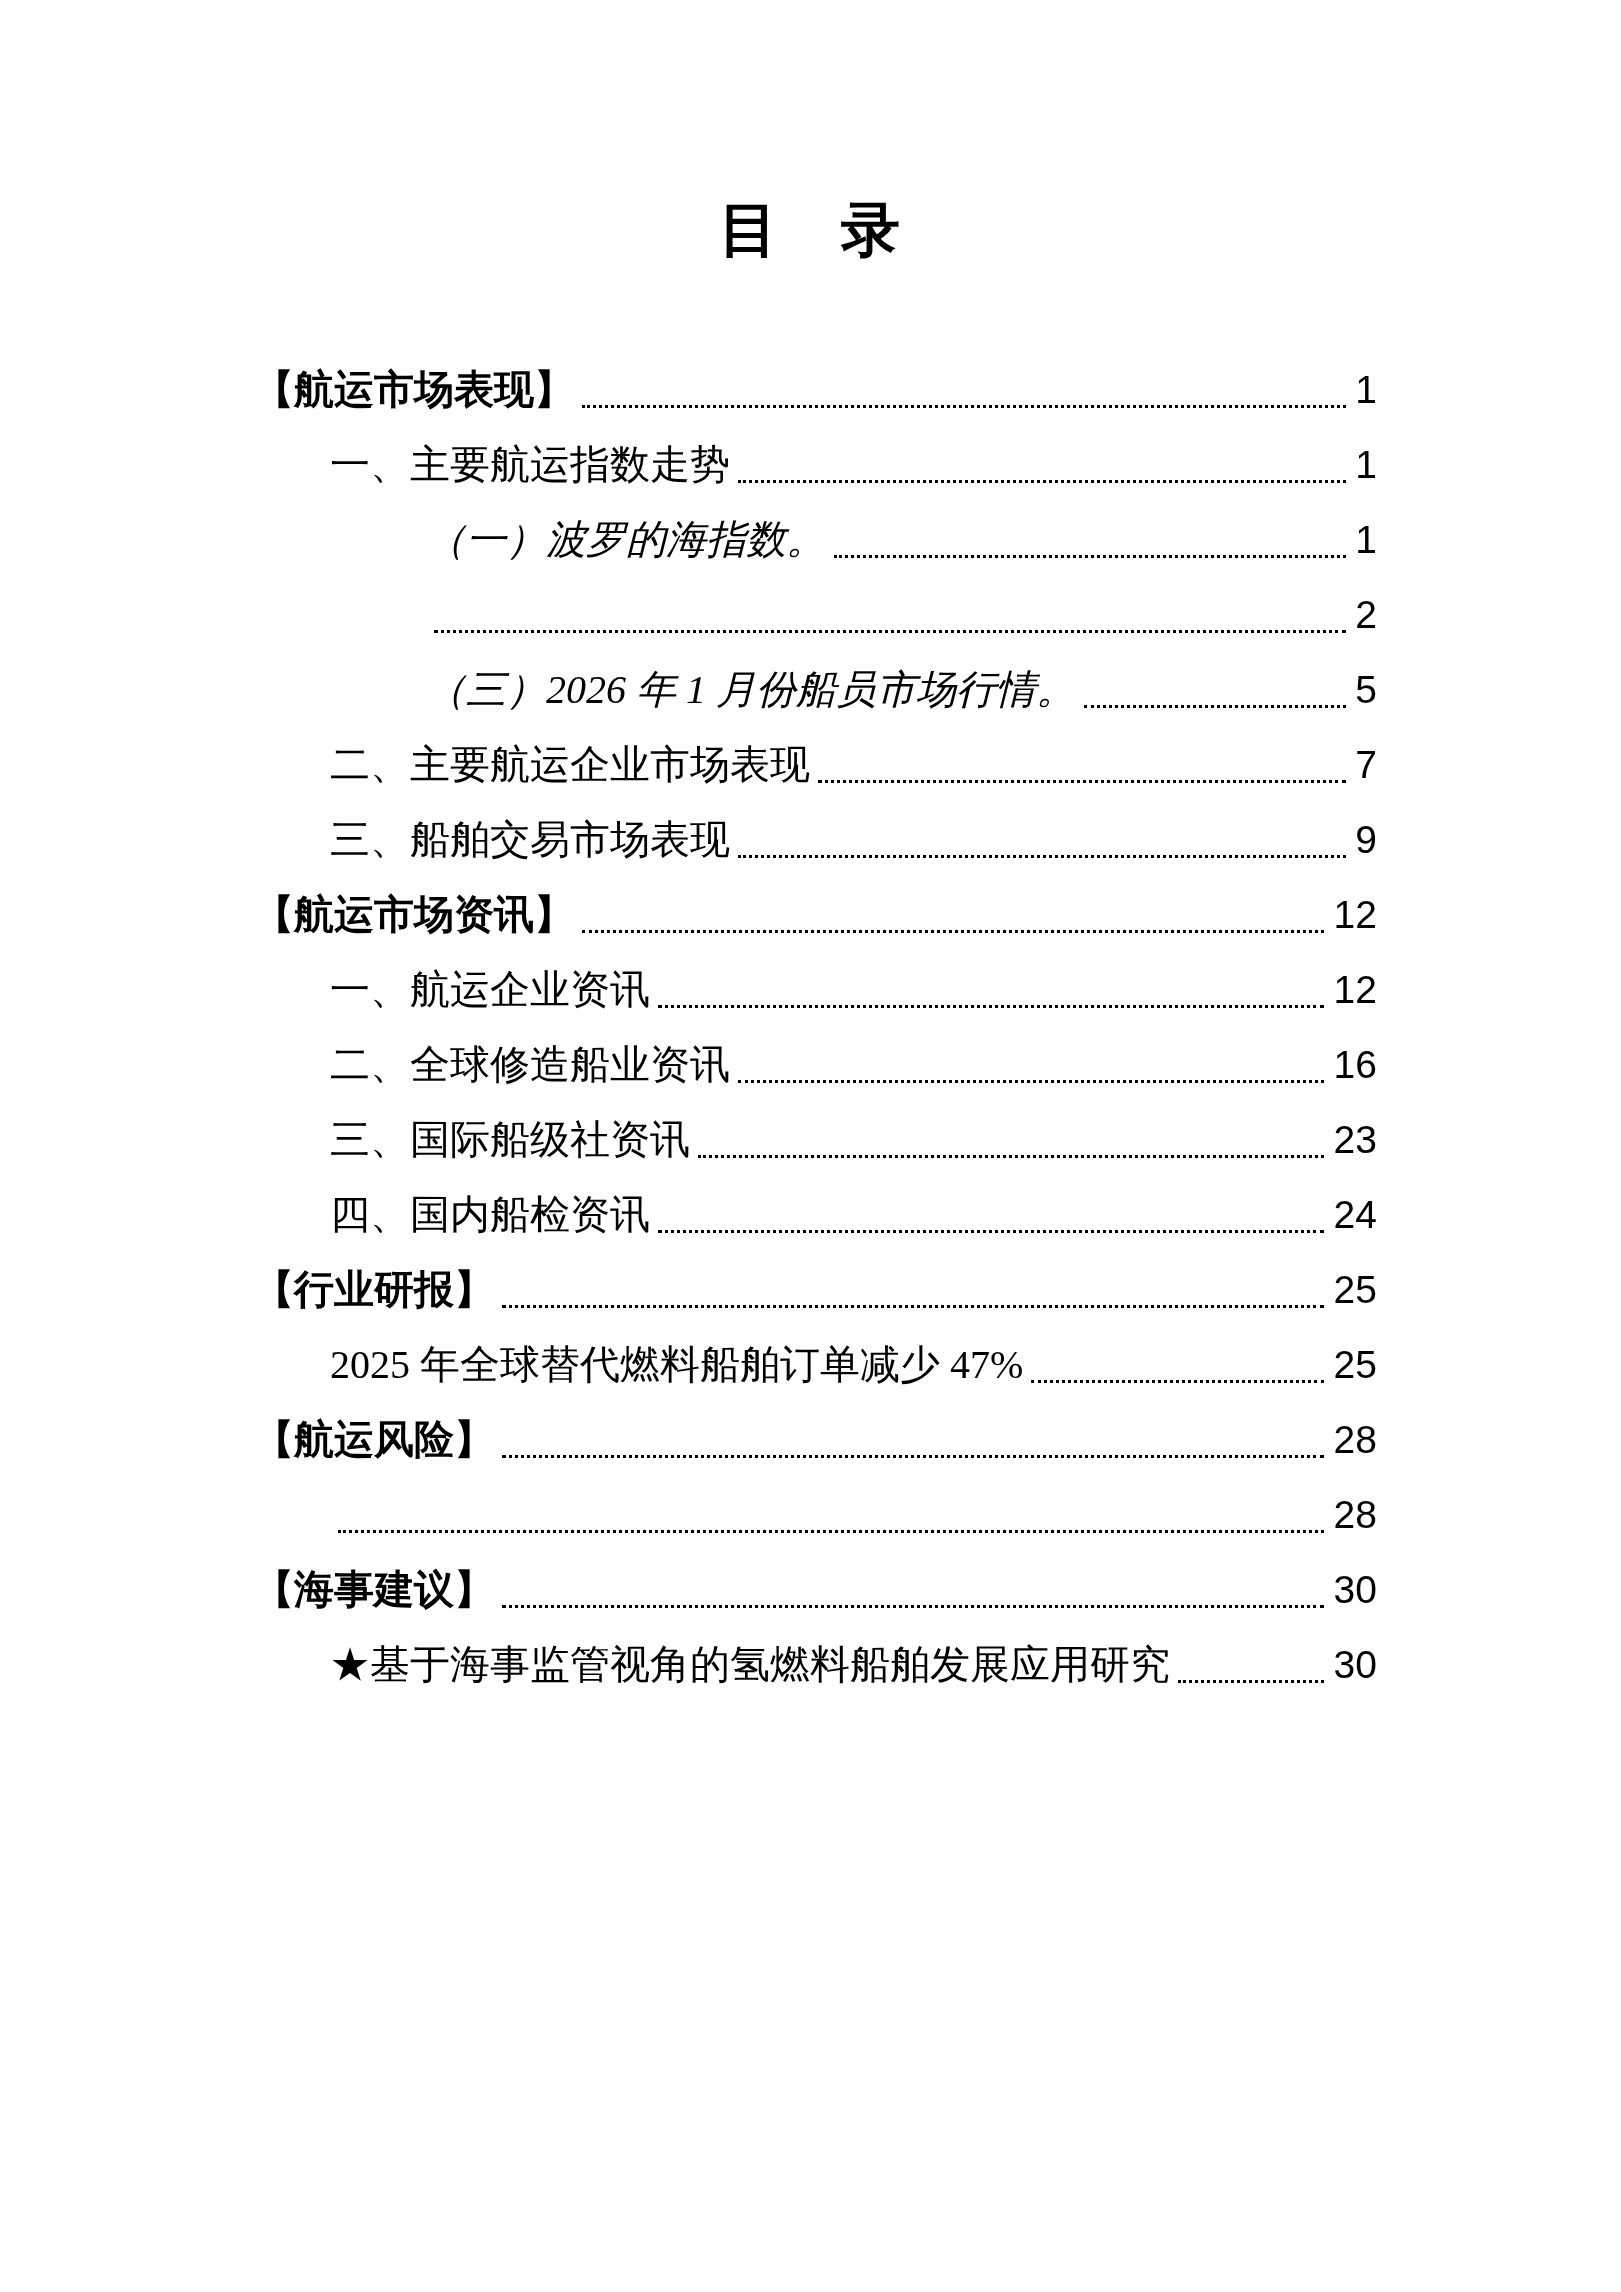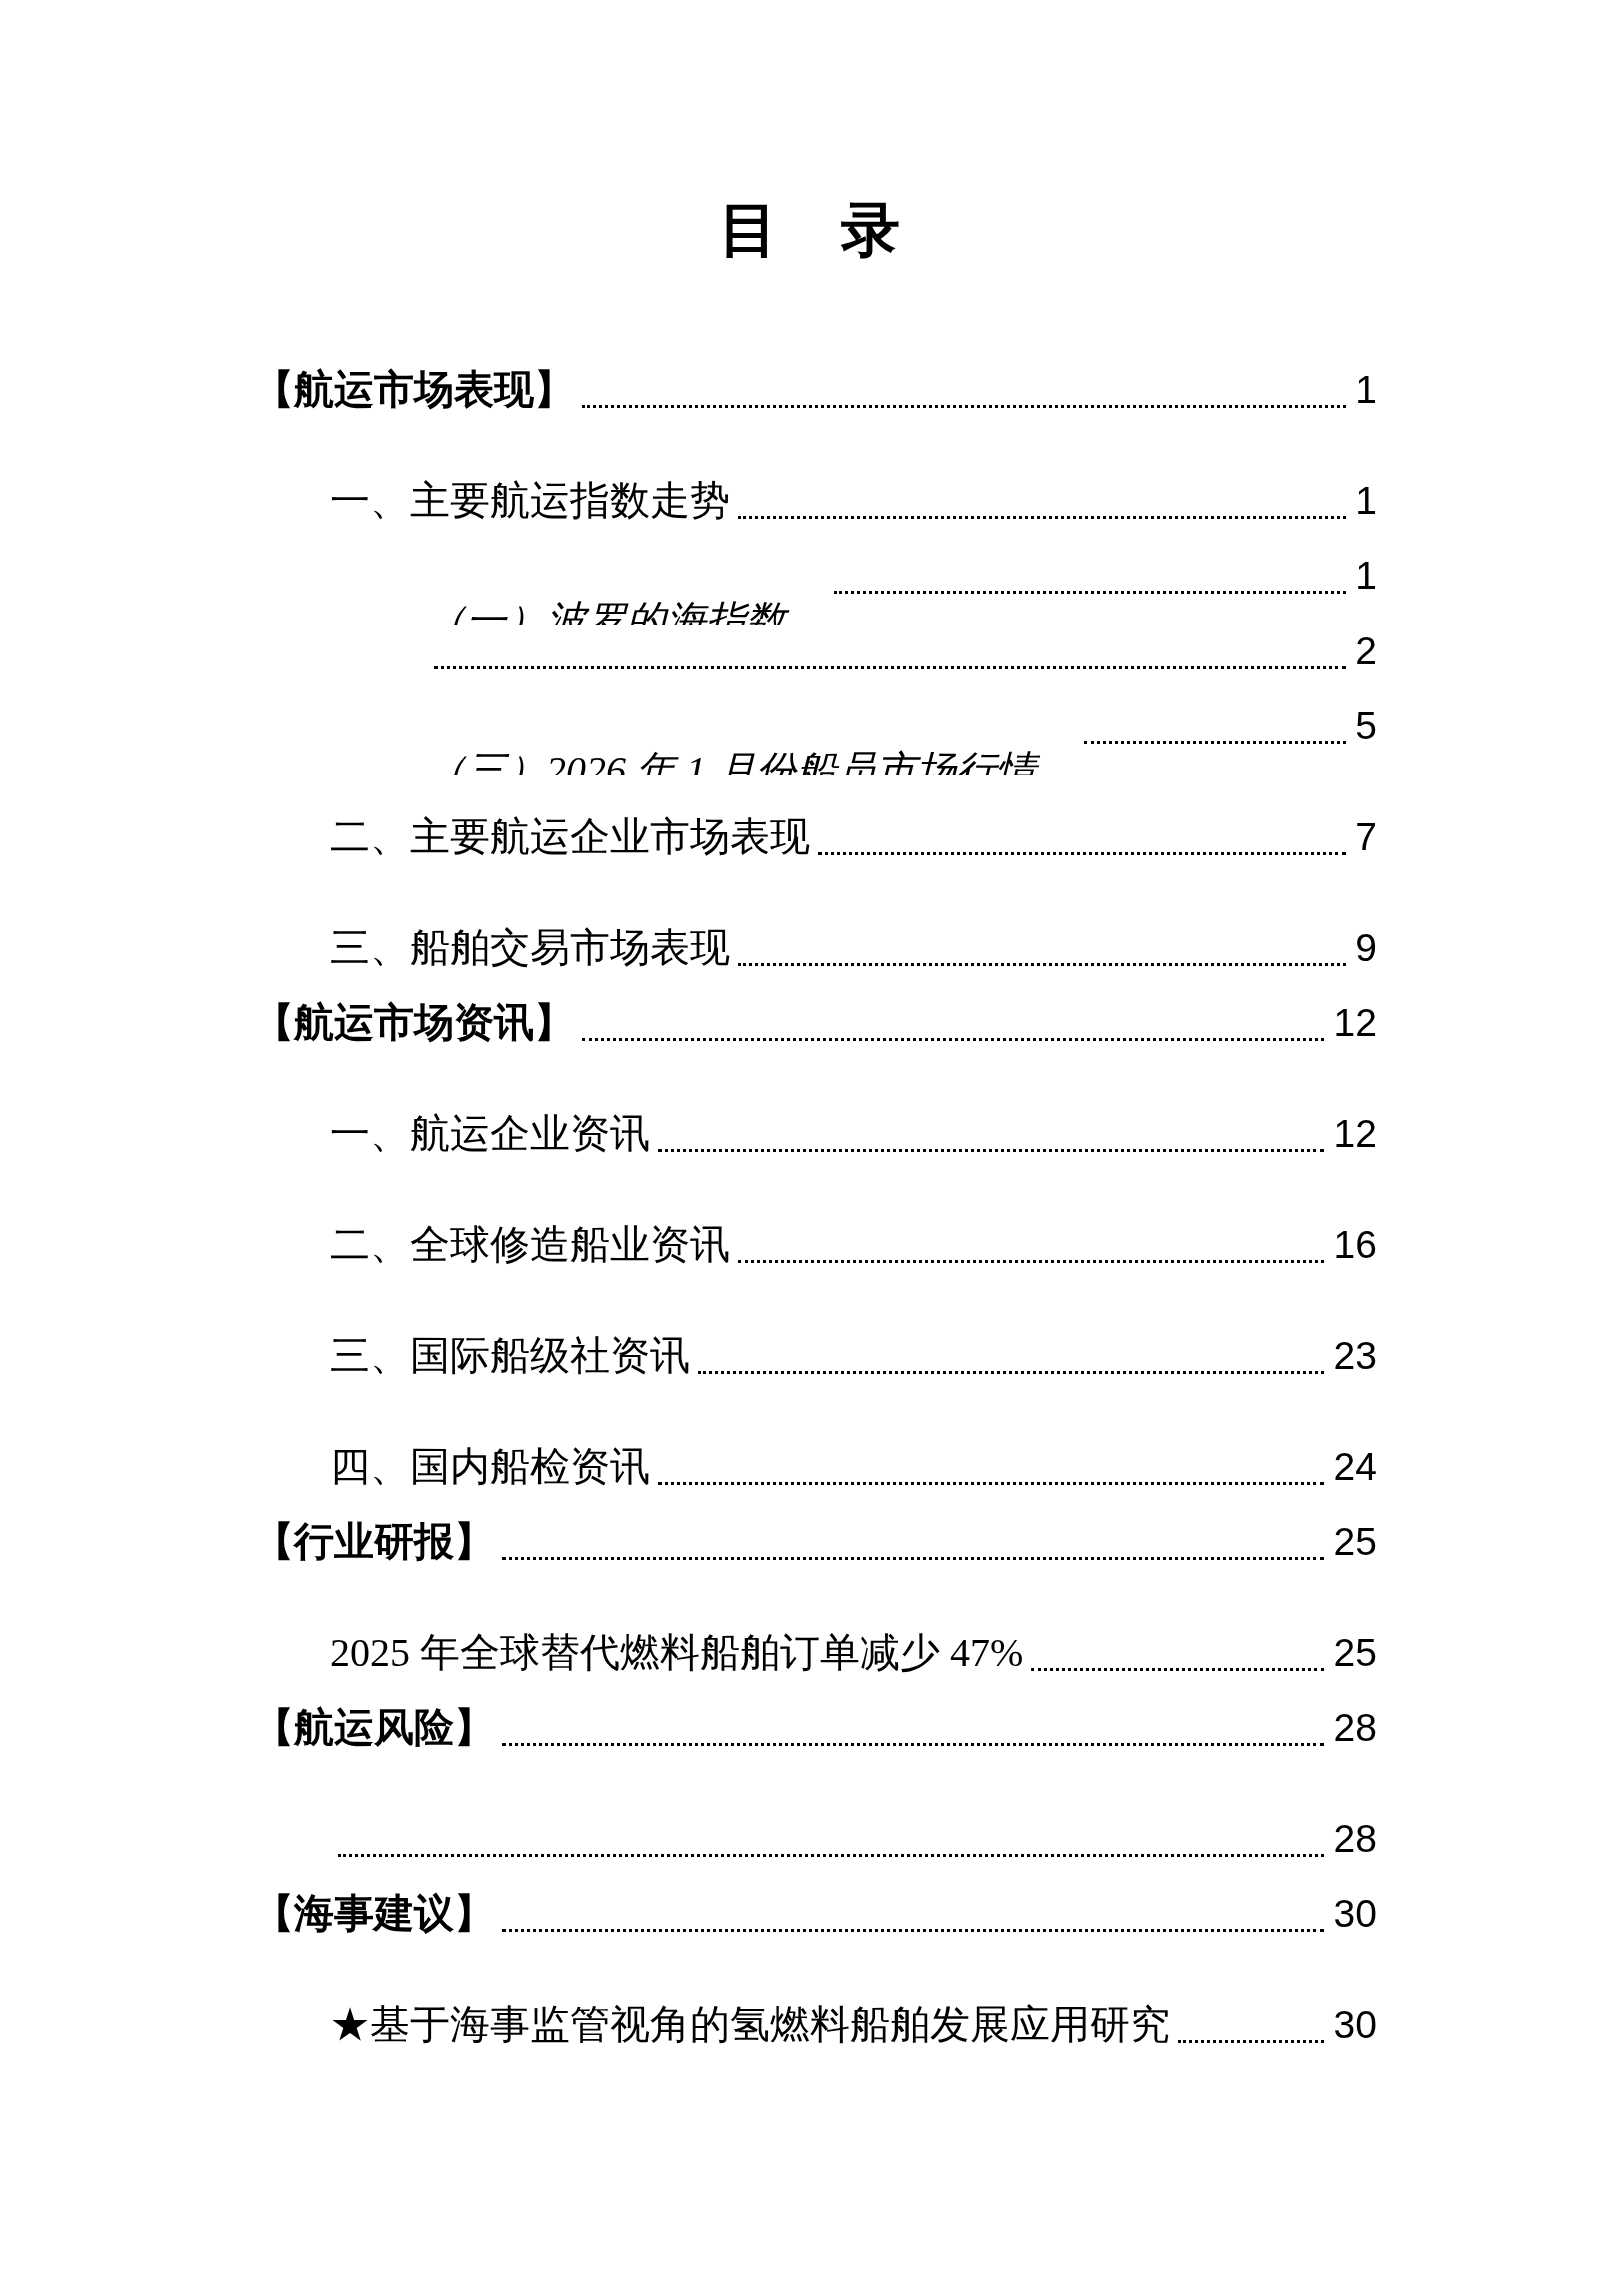--- a/index.html
+++ b/index.html
@@ -48,28 +48,26 @@
     flex: 0 0 auto;
     font-size: 40px;
     line-height: 51px;
     white-space: nowrap;
   }
   .level-1 .toc-label {
     font-weight: bold;
   }
   .level-2 {
     padding-left: 76px;
-    margin-top: 36px;
   }
   .level-3 {
     padding-left: 172px;
   }
   .level-3 .toc-label {
     font-style: italic;
-    margin-top: 45px;
   }
   .toc-leader {
     flex: 1 1 auto;
     height: 0;
     min-width: 23.5px;
     border-bottom: 3.9px dotted #000000;
     margin: 41px 9.8px 0 7.8px;
   }
   .toc-page {
     flex: 0 0 auto;

